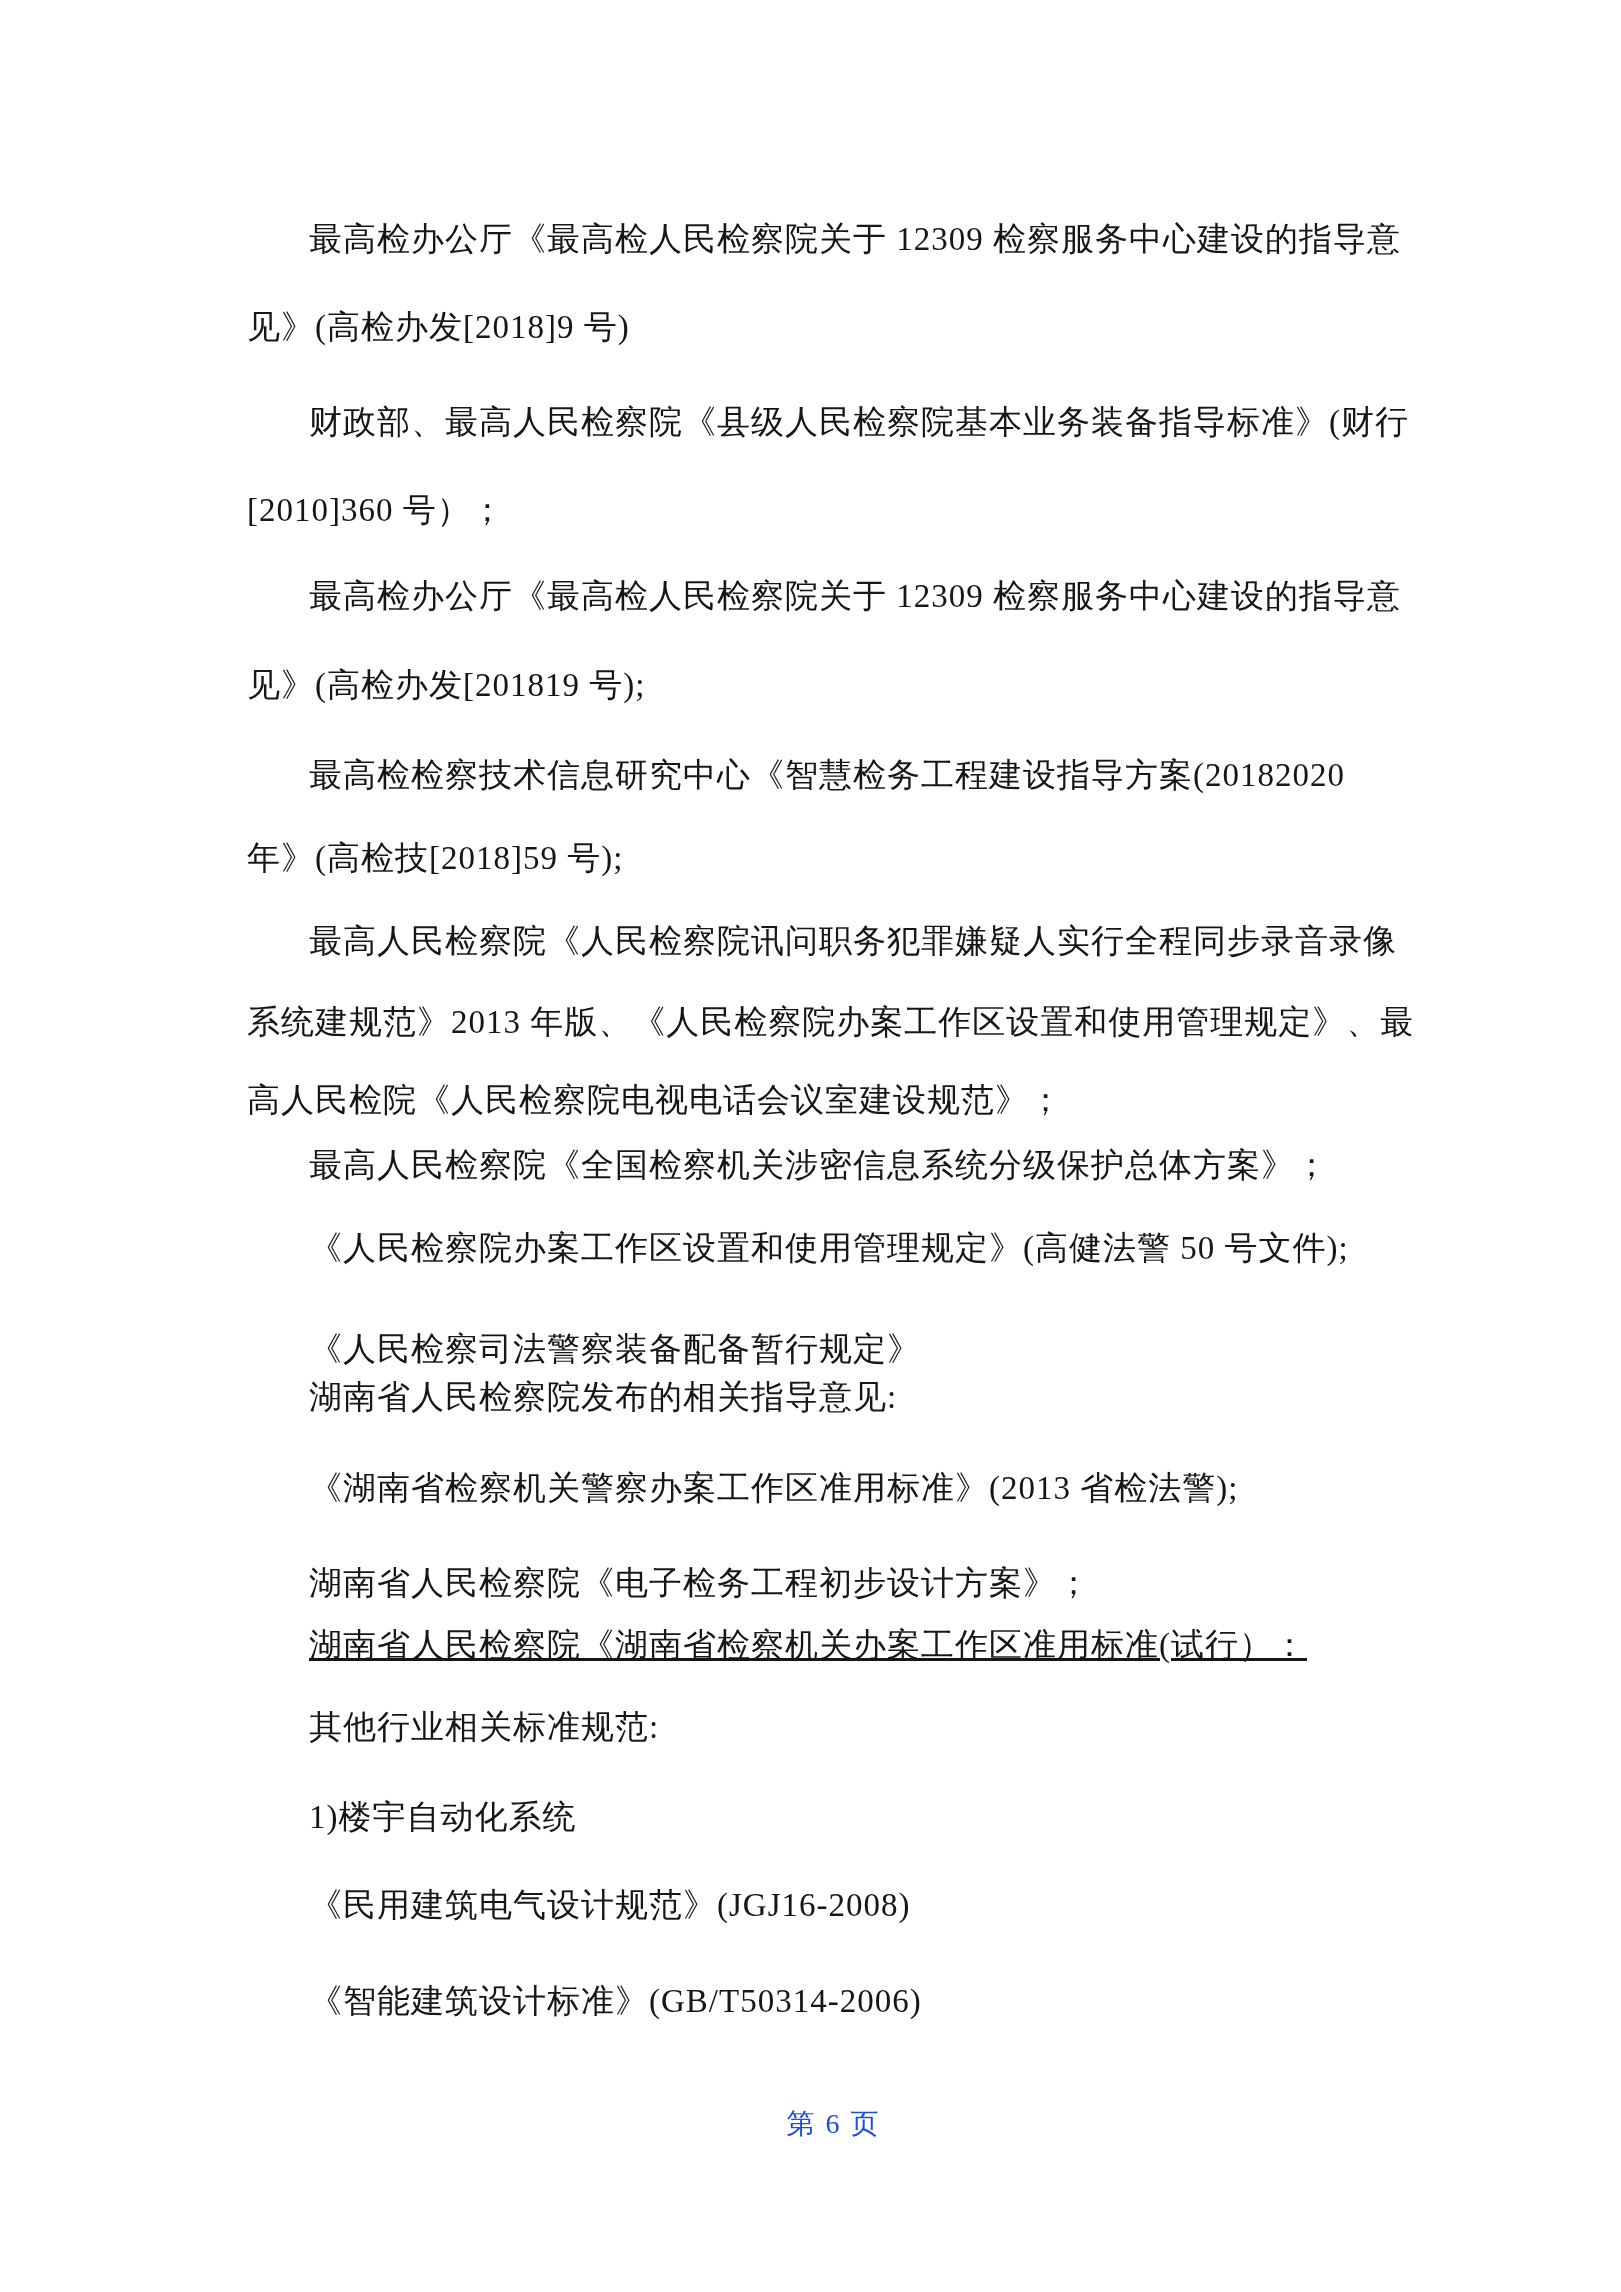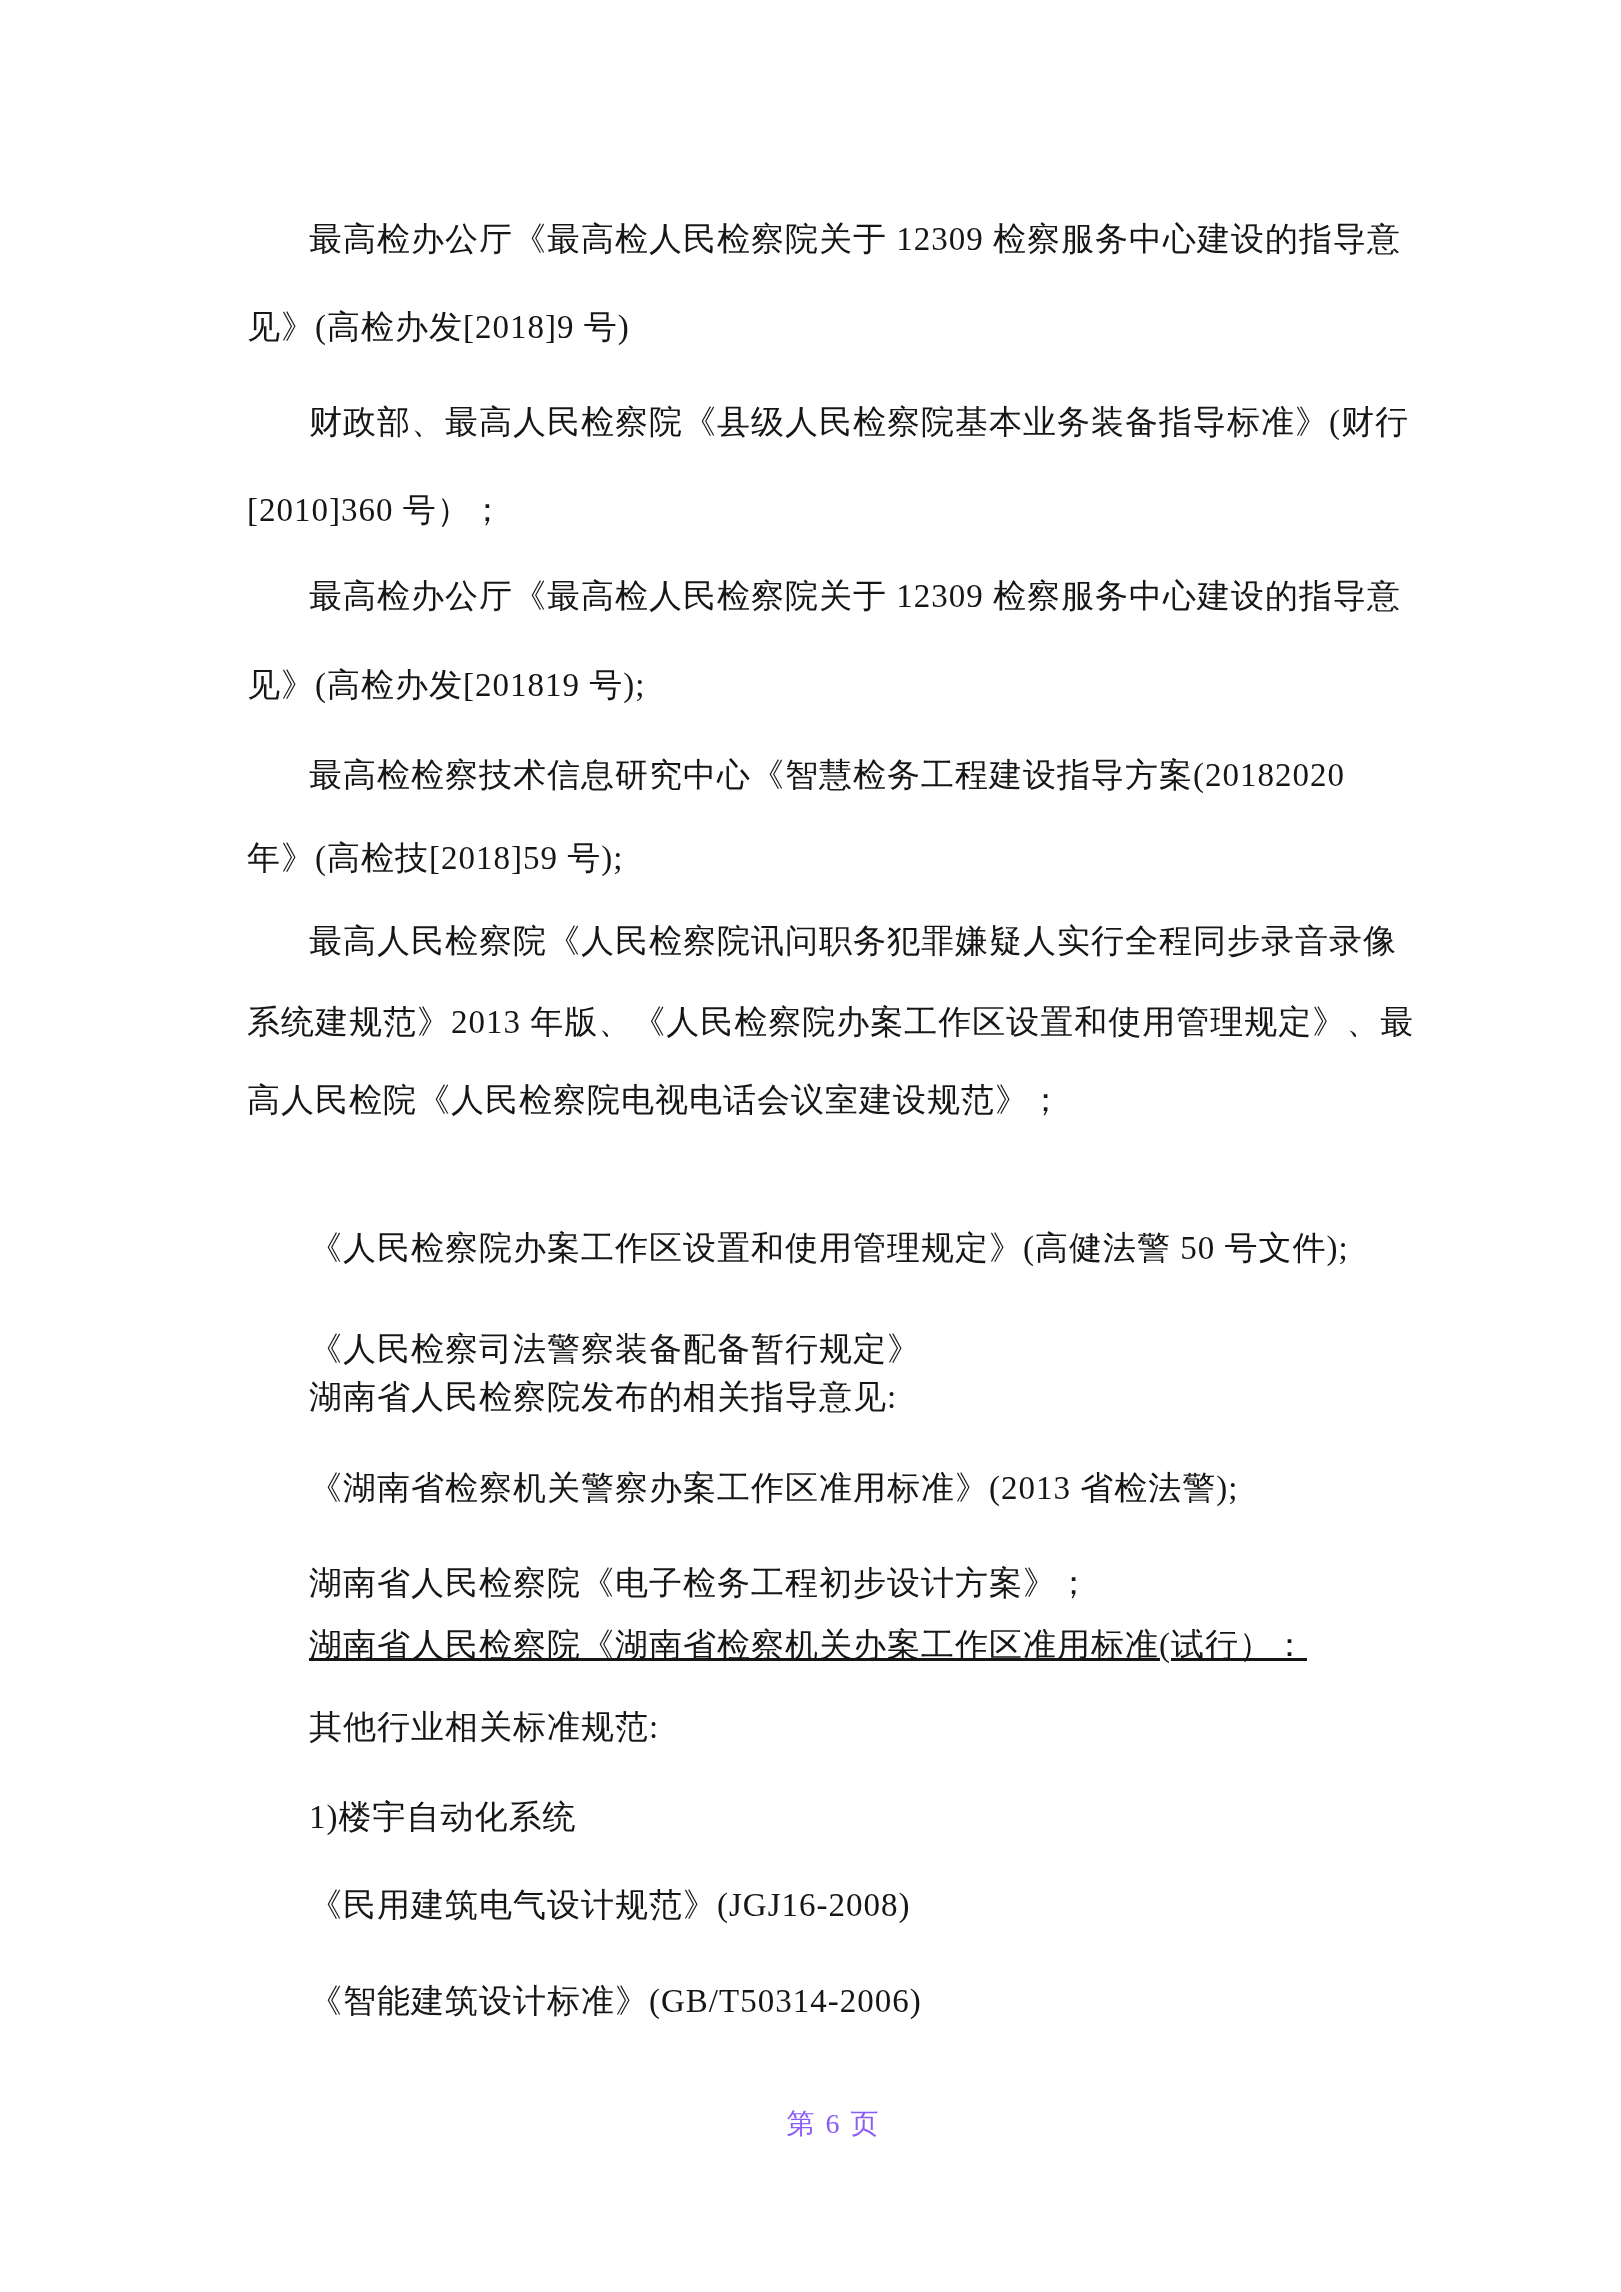--- a/index.html
+++ b/index.html
@@ -51,38 +51,39 @@
 
   .footer {
     position: absolute;
     top: 2107px;
     left: 157px;
     width: 1353px;
     text-align: center;
     font-size: 28px;
     line-height: 33px;
     letter-spacing: 2px;
-    color: #8b5cf6;
+    color: #1d4ed8;
   }
 </style>
 </head>
 <body>
 
 <div class="page">
   <div class="line t1 indent">最高检办公厅《最高检人民检察院关于 12309 检察服务中心建设的指导意</div>
   <div class="line t2">见》(高检办发[2018]9 号)</div>
   <div class="line t3 indent">财政部、最高人民检察院《县级人民检察院基本业务装备指导标准》(财行</div>
   <div class="line t4">[2010]360 号）；</div>
   <div class="line t5 indent">最高检办公厅《最高检人民检察院关于 12309 检察服务中心建设的指导意</div>
   <div class="line t6">见》(高检办发[201819 号);</div>
   <div class="line t7 indent">最高检检察技术信息研究中心《智慧检务工程建设指导方案(20182020</div>
   <div class="line t8">年》(高检技[2018]59 号);</div>
   <div class="line t9 indent">最高人民检察院《人民检察院讯问职务犯罪嫌疑人实行全程同步录音录像</div>
   <div class="line t10">系统建规范》2013 年版、《人民检察院办案工作区设置和使用管理规定》、最</div>
   <div class="line t11">高人民检院《人民检察院电视电话会议室建设规范》；</div>
+  <div class="line t12 indent">最高人民检察院《全国检察机关涉密信息系统分级保护总体方案》；</div>
   <div class="line t13 indent">《人民检察院办案工作区设置和使用管理规定》(高健法警 50 号文件);</div>
   <div class="line t14 indent">《人民检察司法警察装备配备暂行规定》</div>
   <div class="line t15 indent">湖南省人民检察院发布的相关指导意见:</div>
   <div class="line t16 indent">《湖南省检察机关警察办案工作区准用标准》(2013 省检法警);</div>
   <div class="line t17 indent">湖南省人民检察院《电子检务工程初步设计方案》；</div>
   <div class="line t18 indent">湖南省人民检察院《湖南省检察机关办案工作区准用标准(试行）：</div>
   <div class="line t19 indent">其他行业相关标准规范:</div>
   <div class="line t20 indent">1)楼宇自动化系统</div>
   <div class="line t21 indent">《民用建筑电气设计规范》(JGJ16-2008)</div>
   <div class="line t22 indent">《智能建筑设计标准》(GB/T50314-2006)</div>

